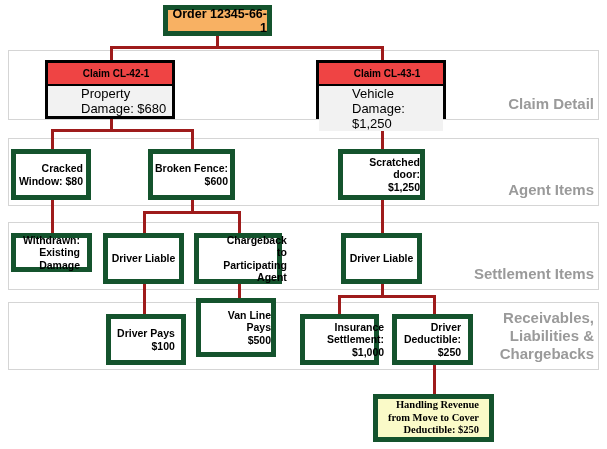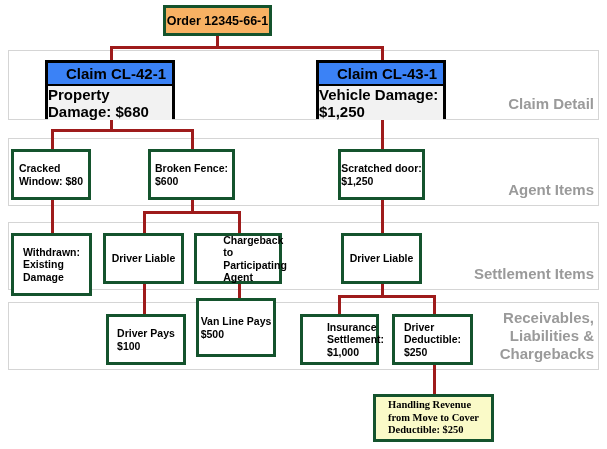--- a/index.html
+++ b/index.html
@@ -38,30 +38,30 @@
     position: absolute;
     background: #9e1b1b;
   }
   .conn.v { width: 3px; }
   .conn.h { height: 3px; }
 
   
   .node {
     position: absolute;
     box-sizing: border-box;
-    border: 3px solid #14532d;
+    border: 5px solid #14532d;
     background: #ffffff;
     color: #000000;
     font-size: 10.5px;
     font-weight: bold;
     line-height: 12.5px;
     display: flex;
     align-items: center;
     justify-content: center;
-    text-align: left;
+    text-align: right;
     white-space: pre-line;
     z-index: 5;
   }
   .node.order {
     background: #f8b163;
     font-size: 12.5px;
     line-height: 14px;
   }
   .node.yellow {
     background: #fafac8;
@@ -73,39 +73,40 @@
     position: absolute;
     box-sizing: border-box;
     border: 3px solid #000000;
     background: #ffffff;
     display: flex;
     flex-direction: column;
     z-index: 5;
   }
   .claim .hdr {
     flex: 0 0 21px;
-    background: #3b82f6;
+    background: #ef4444;
     border-bottom: 2px solid #000000;
     display: flex;
     align-items: center;
     justify-content: center;
-    font-size: 15px;
+    font-size: 10px;
     font-weight: bold;
     color: #000000;
     padding-left: 12px;
   }
   .claim .bdy {
     flex: 1 1 auto;
     background: #f2f2f2;
     display: flex;
     align-items: center;
     justify-content: center;
-    font-size: 15px;
-    font-weight: bold;
+    font-size: 13px;
+    font-weight: normal;
     color: #000000;
+    padding-left: 33px;
   }
 </style>
 </head>
 <body>
 
 <div id="canvas">
 
   <div class="band" style="left:8px; top:50px; width:591px; height:70px;"></div>
   <div class="band-label" style="left:449px; top:95px; width:145px;">Claim Detail</div>
 
@@ -166,21 +167,21 @@
 
   <div class="node" style="left:11px; top:149px; width:80px; height:51px;">Cracked
 Window: $80</div>
 
   <div class="node" style="left:148px; top:149px; width:87px; height:51px;">Broken Fence:
 $600</div>
 
   <div class="node" style="left:338px; top:149px; width:87px; height:51px;">Scratched door:
 $1,250</div>
 
-  <div class="node" style="left:11px; top:233px; width:81px; height:63px;">Withdrawn:
+  <div class="node" style="left:11px; top:233px; width:81px; height:39px;">Withdrawn:
 Existing
 Damage</div>
 
   <div class="node" style="left:103px; top:233px; width:81px; height:51px;">Driver Liable</div>
 
   <div class="node" style="left:194px; top:233px; width:88px; height:51px;padding-left:34px;">Chargeback to
 Participating
 Agent</div>
 
   <div class="node" style="left:341px; top:233px; width:81px; height:51px;">Driver Liable</div>

